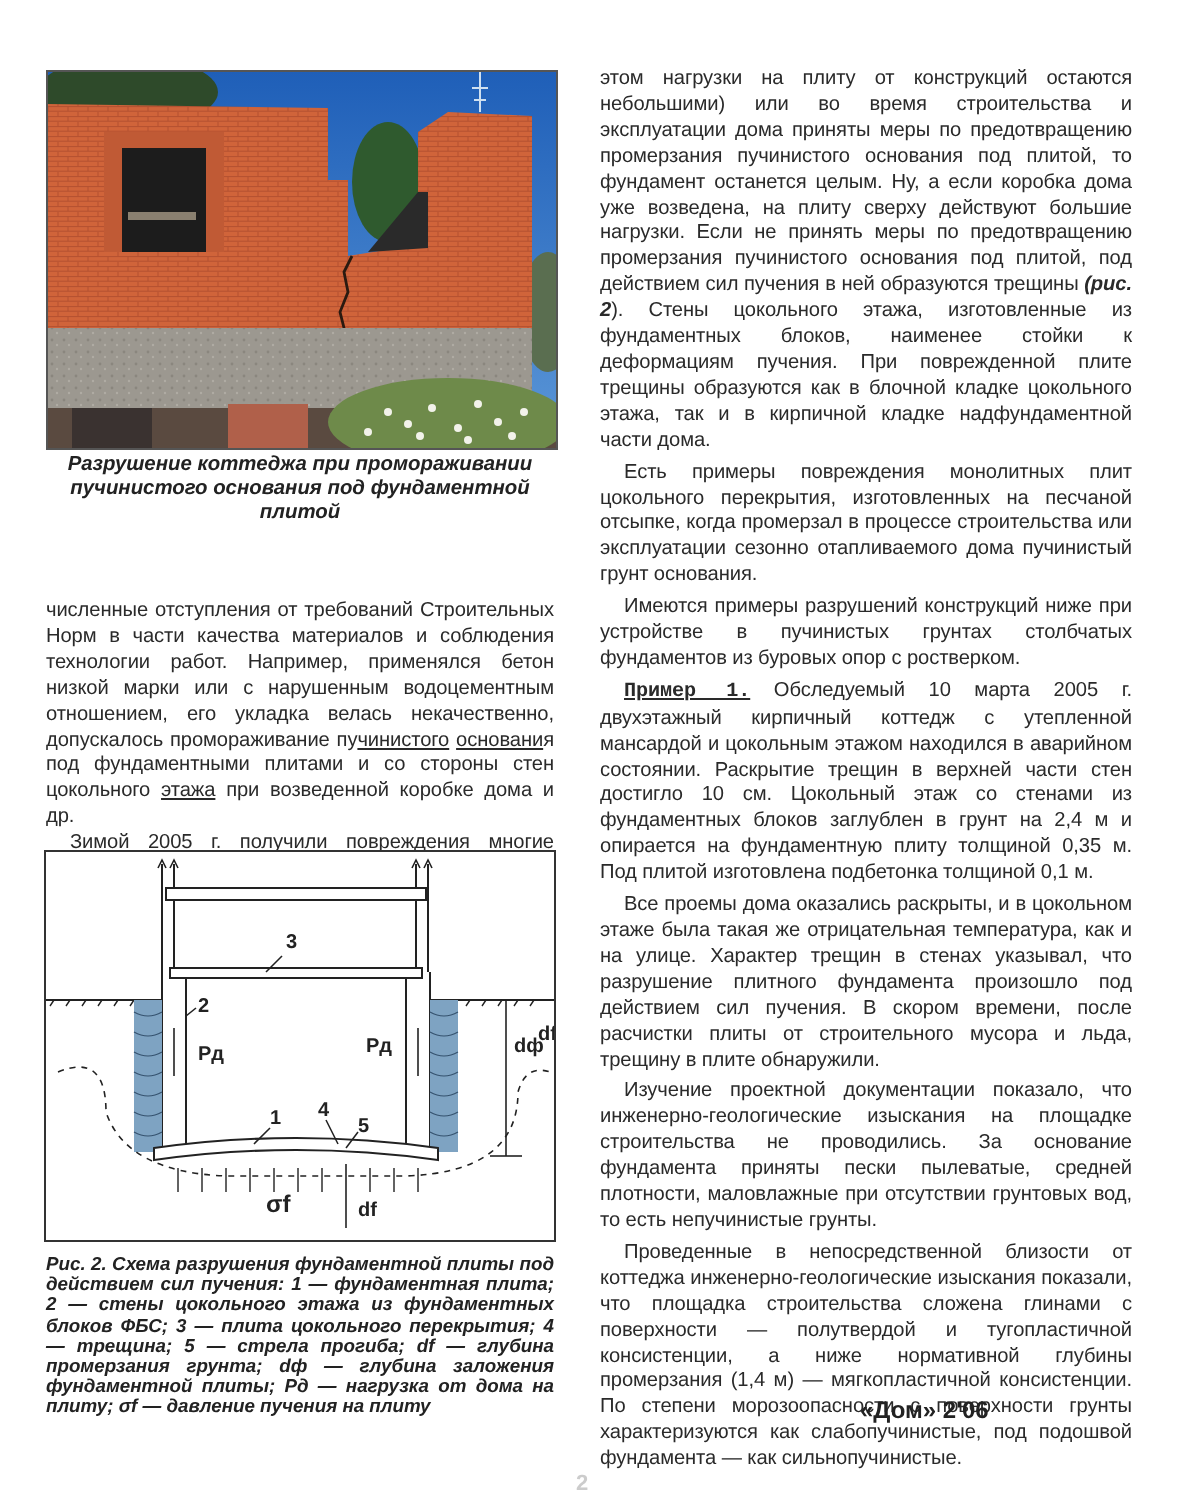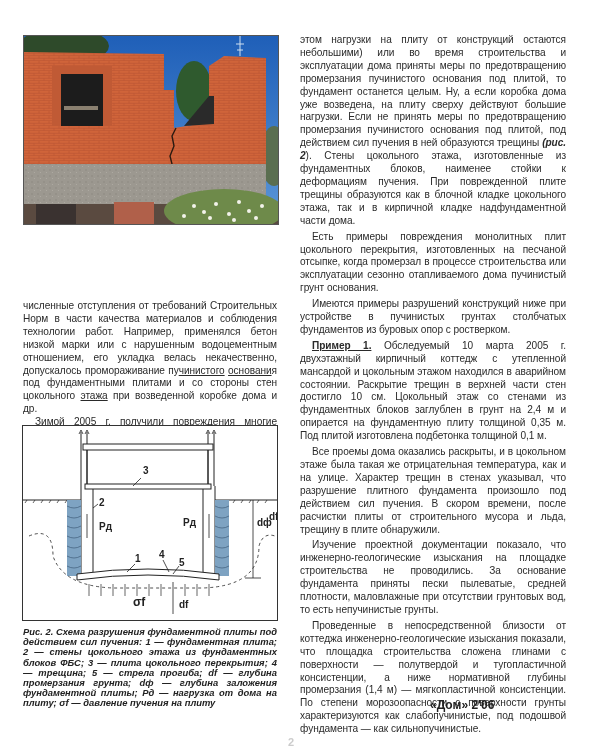--- a/index.html
+++ b/index.html
@@ -9,21 +9,21 @@
   }
   .page { position: absolute; left: 0; top: 0; width: 600px; height: 755px; }
   .col { position: absolute; font-size: 10.1px; line-height: 12.9px; text-align: justify; letter-spacing: -0.05px; }
   .col-left { left: 23px; width: 254px; }
   .col-right { left: 300px; width: 266px; top: 34px; }
   .col p { margin: 0; text-indent: 12px; }
   .col p.noindent { text-indent: 0; }
   .col p.gap { margin-top: 3px; }
   .ref { font-weight: bold; font-style: italic; }
   .u { text-decoration: underline; }
-  .ex { font-weight: bold; text-decoration: underline; }
+  .ex { font-weight: bold; text-decoration: underline; font-family: Liberation Mono, monospace; }
 
   
   .photo {
     position: absolute; left: 23px; top: 35px; width: 254px; height: 188px;
     border: 1px solid #555; overflow: hidden; background: #2d6fc4;
   }
   .photo svg { display: block; }
   .photo-caption {
     position: absolute; left: 23px; top: 227px; width: 254px; text-align: center;
     font-size: 10.2px; line-height: 12px; font-weight: bold; font-style: italic; color: #222;
@@ -102,20 +102,24 @@
           <circle cx="215" cy="166" r="2"></circle>
           <circle cx="225" cy="175" r="2"></circle>
         <circle cx="238" cy="170" r="2"></circle>
           <circle cx="186" cy="182" r="2"></circle>
           <circle cx="210" cy="184" r="2"></circle>
         <circle cx="160" cy="180" r="2"></circle>
           <circle cx="232" cy="182" r="2"></circle>
       </g>
     </svg>
   </div>
+  <div class="photo-caption">
+    <div>Разрушение коттеджа при промораживании</div>
+    <div>пучинистого основания под фундаментной плитой</div>
+  </div>
 
   <div class="col col-left" style="top:252px;margin-top:48px;">
     <p class="noindent"><span>численные отступления от требований Строительных Норм в части качества материалов и соблюдения технологии работ. Например, применялся бетон низкой марки или с нарушенным водоцементным отношением, его укладка велась некачественно, допускалось промораживание пу</span><span class="u">чинистого</span><span> </span><span class="u">основани</span><span>я под фундаментными плитами и со стороны стен цокольного </span><span class="u">этажа</span><span> при возведенной коробке дома и др.</span></p>
     <p><span>Зимой 2005 г. получили повреждения многие коттеджи с цокольными этажами, возведенные на плитных фундаментах </span><span class="ref">(фото 2</span><span>).</span></p>
     <p class="gap">Считается, что плитные фундаменты — самые надежные из всех фундаментов на естественном основании, хотя и самые дорогие. Если к зиме построен только цокольный этаж (при</p>
   </div>
 
   <div class="figure">
     <svg width="254" height="194" viewBox="0 0 254 194" font-family="Liberation Sans, sans-serif" font-weight="bold">
 

